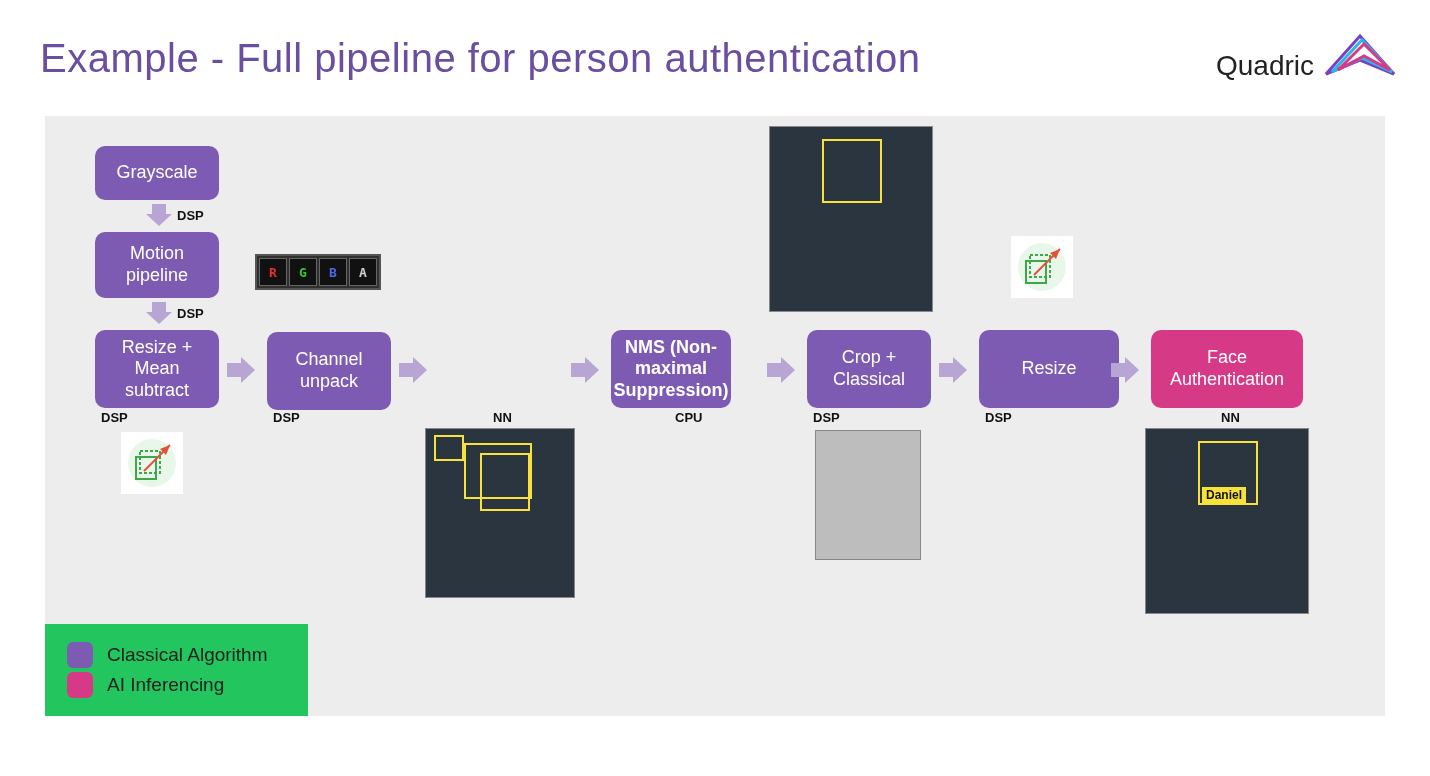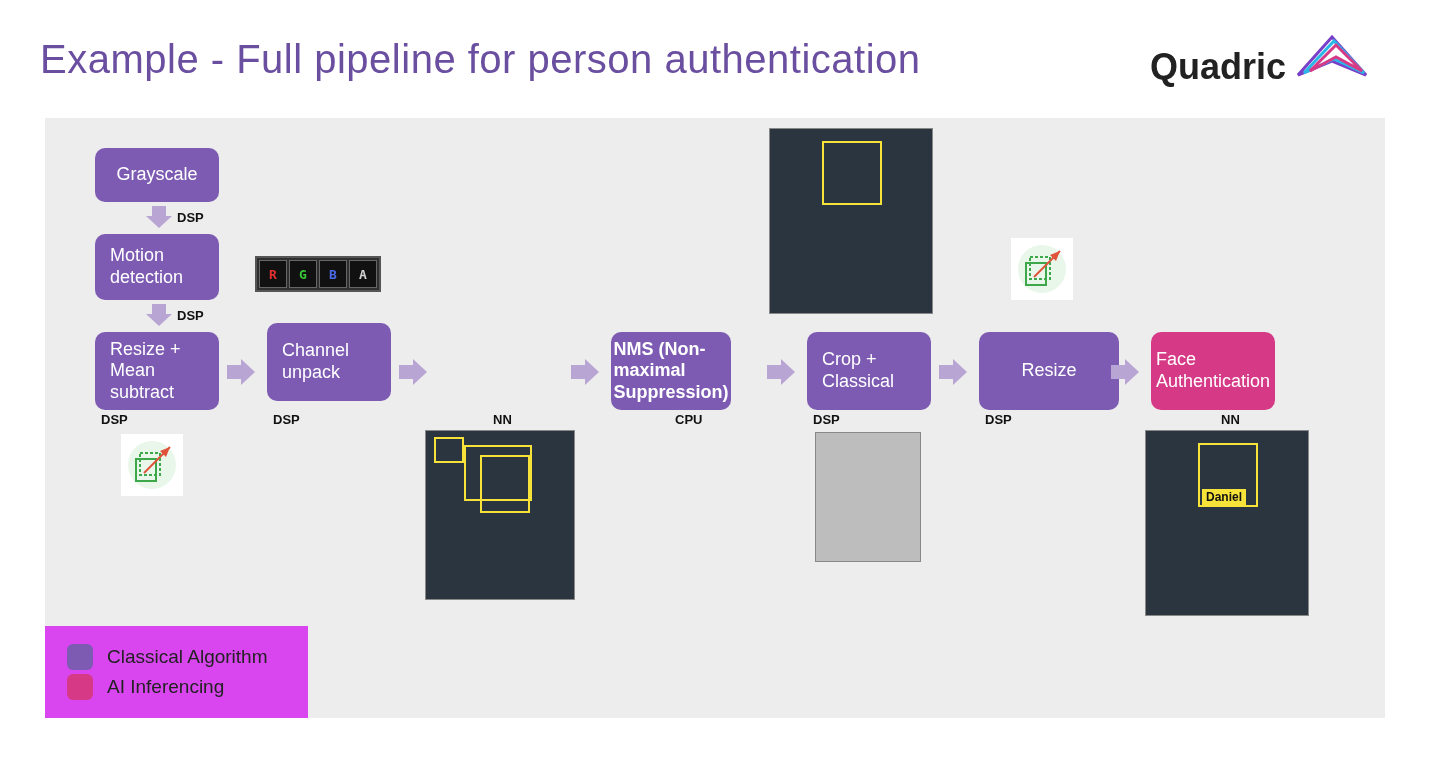--- a/index.html
+++ b/index.html
@@ -8,54 +8,55 @@
     background: #fff;
     width: 1430px;
     height: 776px;
     position: relative;
     overflow: hidden;
   }
   .header {
     display: flex;
     justify-content: space-between;
     align-items: center;
-    padding: 30px 60px 10px 40px;
+    padding: 30px 32px 10px 40px;
   }
   .title {
     font-size: 40px;
     color: #6a4ea0;
     font-weight: 400;
     letter-spacing: 0.5px;
   }
   .logo-wrap {
     display: flex;
     align-items: center;
     gap: 8px;
   }
   .logo-text {
-    font-size: 36px;
+    font-size: 28px;
     color: #222;
-    font-weight: 700;
+    font-weight: 400;
     margin-top: 16px;
   }
   .canvas {
     background: #ededed;
     margin: 20px 45px 0 45px;
     height: 600px;
     position: relative;
   }
 
   .box {
     position: absolute;
     background: #7d5bb3;
     color: #fff;
     border-radius: 10px;
     display: flex;
     align-items: center;
     justify-content: center;
+    text-align: center;
     font-size: 18px;
     line-height: 1.2;
     padding: 15px;
   }
   .box.pink { background: #d63a87; }
 
   .sublabel {
     position: absolute;
     font-size: 13px;
     font-weight: 700;
@@ -94,21 +95,21 @@
     top: 10px; left: -3px;
     border-left: 13px solid transparent;
     border-right: 13px solid transparent;
     border-top: 12px solid #b9a5d4;
   }
   .arrow-down { position: absolute; }
 
   .legend {
     position: absolute;
     left: 0; bottom: 0;
-    background: #d946ef;
+    background: #22c55e;
     padding: 14px 40px 14px 22px;
   }
   .legend-row {
     display: flex;
     align-items: center;
     gap: 14px;
     margin: 4px 0;
   }
   .legend-swatch {
     width: 26px; height: 26px;
@@ -183,33 +184,33 @@
 
 <div class="canvas">
 
   <div class="box" style="left:50px; top:30px; width:124px; height:54px;">
     <span>Grayscale</span>
   </div>
   <div class="arrow-down" style="left:104px; top:88px;"></div>
   <div class="sublabel" style="left:132px; top:92px;">DSP</div>
 
   <div class="box" style="left:50px; top:116px; width:124px; height:66px;">
-    <span>Motion detection</span>
+    <span>Motion pipeline</span>
   </div>
   <div class="arrow-down" style="left:104px; top:186px;"></div>
   <div class="sublabel" style="left:132px; top:190px;">DSP</div>
 
   <div class="box" style="left:50px; top:214px; width:124px; height:78px;">
     <span>Resize + Mean subtract</span>
   </div>
   <div class="sublabel" style="left:56px; top:294px;">DSP</div>
 
   <div class="arrow-right" style="left:182px; top:244px;"></div>
 
-  <div class="box" style="left:222px; top:205px; width:124px; height:78px;">
+  <div class="box" style="left:222px; top:216px; width:124px; height:78px;">
     <span>Channel unpack</span>
   </div>
   <div class="sublabel" style="left:228px; top:294px;">DSP</div>
 
   <div class="arrow-right" style="left:354px; top:244px;"></div>
 
   <div class="sublabel" style="left:448px; top:294px;">NN</div>
 
   <div class="arrow-right" style="left:526px; top:244px;"></div>
 
@@ -227,21 +228,21 @@
 
   <div class="arrow-right" style="left:894px; top:244px;"></div>
 
   <div class="box" style="left:934px; top:214px; width:140px; height:78px;">
     <span>Resize</span>
   </div>
   <div class="sublabel" style="left:940px; top:294px;">DSP</div>
 
   <div class="arrow-right" style="left:1066px; top:244px;"></div>
 
-  <div class="box pink" style="left:1106px; top:214px; width:124px; height:78px;">
+  <div class="box pink" style="left:1106px; top:214px; width:152px; height:78px;">
     <span>Face Authentication</span>
   </div>
   <div class="sublabel" style="left:1176px; top:294px;">NN</div>
 
   <div class="resize-icon" style="left:76px; top:316px;">
     <svg width="52" height="52" viewBox="0 0 52 52">
       <circle cx="26" cy="26" r="24" fill="#e9f7ea"></circle>
       <rect x="10" y="20" width="20" height="22" fill="none" stroke="#3ca84a" stroke-width="2"></rect>
       <rect x="14" y="14" width="20" height="22" fill="none" stroke="#3ca84a" stroke-width="2" stroke-dasharray="3 2"></rect>
       <line x1="18" y1="34" x2="44" y2="8" stroke="#e0533a" stroke-width="2"></line>

